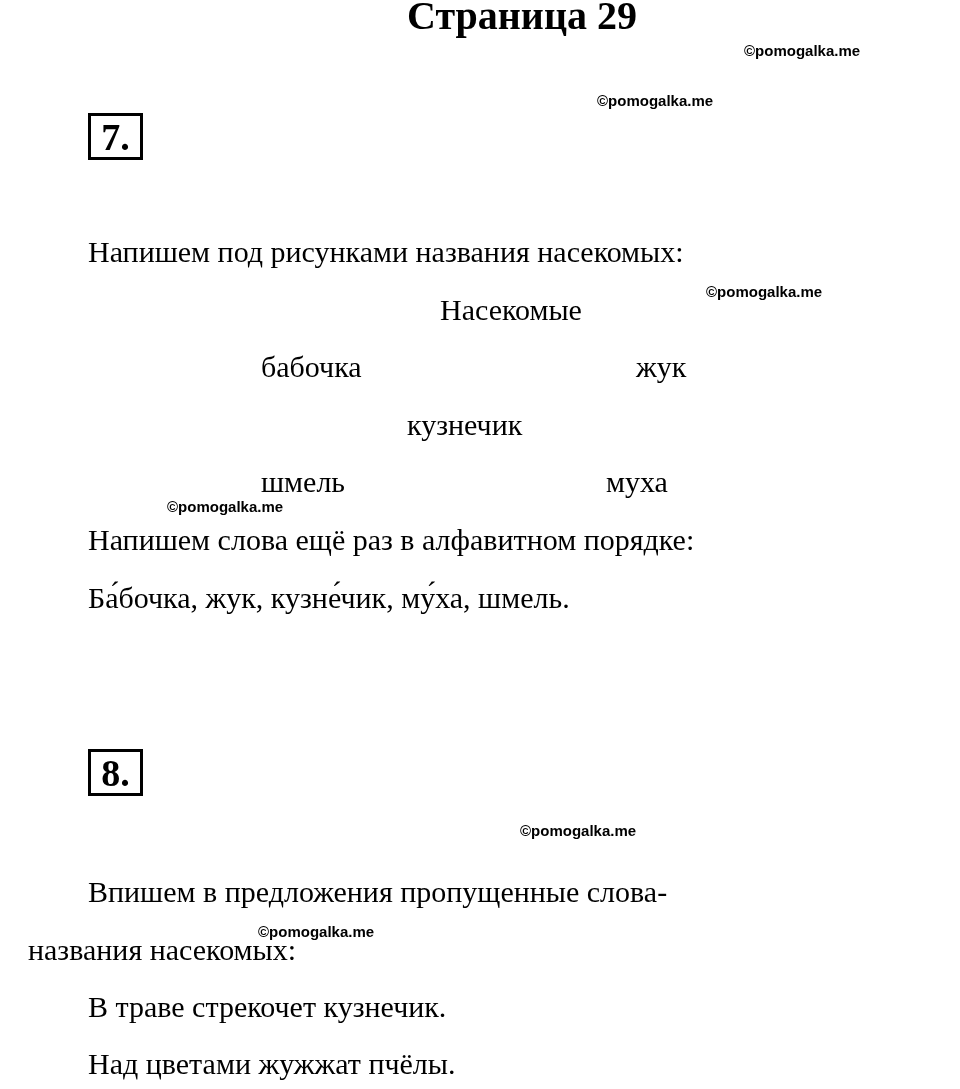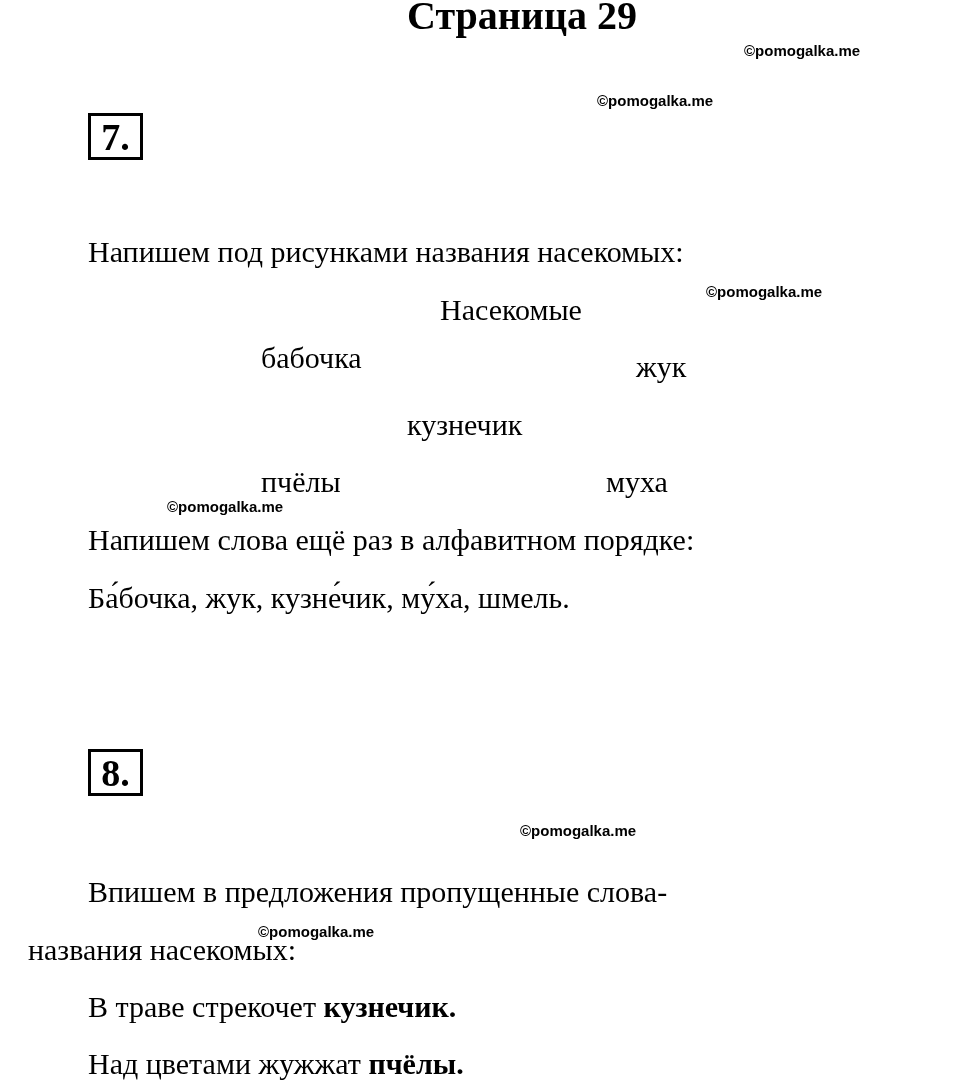--- a/index.html
+++ b/index.html
@@ -37,46 +37,46 @@
       font-size: 38px;
       line-height: 42px;
       text-align: center;
       padding: 0 4px;
       box-sizing: border-box;
     }
     .txt {
       font-size: 30px;
       line-height: 44px;
     }
-    .b { font-weight: bold; }
+    .b { font-weight: normal; }
   </style>
 </head>
 <body>
 
 <div class="abs title">
   <span>Страница 29</span>
 </div>
 
 <div class="abs wm" style="left:744px; top:41px;">©pomogalka.me</div>
 <div class="abs wm" style="left:597px; top:91px;">©pomogalka.me</div>
 
 <div class="abs numbox" style="left:88px; top:113px; width:55px; height:47px;">7.</div>
 
 <div class="abs txt" style="left:88px; top:230px;">Напишем под рисунками названия насекомых:</div>
 
 <div class="abs wm" style="left:706px; top:282px;">©pomogalka.me</div>
 
 <div class="abs txt" style="left:440px; top:288px;">Насекомые</div>
 
-<div class="abs txt" style="left:261px; top:336px;">бабочка</div>
+<div class="abs txt" style="left:261px; top:345px;">бабочка</div>
 <div class="abs txt" style="left:606px; top:345px;margin-left:30px;">жук</div>
 
 <div class="abs txt" style="left:407px; top:403px;">кузнечик</div>
 
-<div class="abs txt" style="left:261px; top:460px;">пчёлы</div>
+<div class="abs txt" style="left:261px; top:460px;">шмель</div>
 <div class="abs txt" style="left:606px; top:460px;">муха</div>
 
 <div class="abs wm" style="left:167px; top:497px;">©pomogalka.me</div>
 
 <div class="abs txt" style="left:88px; top:518px;">Напишем слова ещё раз в алфавитном порядке:</div>
 
 <div class="abs txt" style="left:88px; top:576px;">Ба́бочка, жук, кузне́чик, му́ха, шмель.</div>
 
 <div class="abs numbox" style="left:88px; top:749px; width:55px; height:47px;">8.</div>
 

